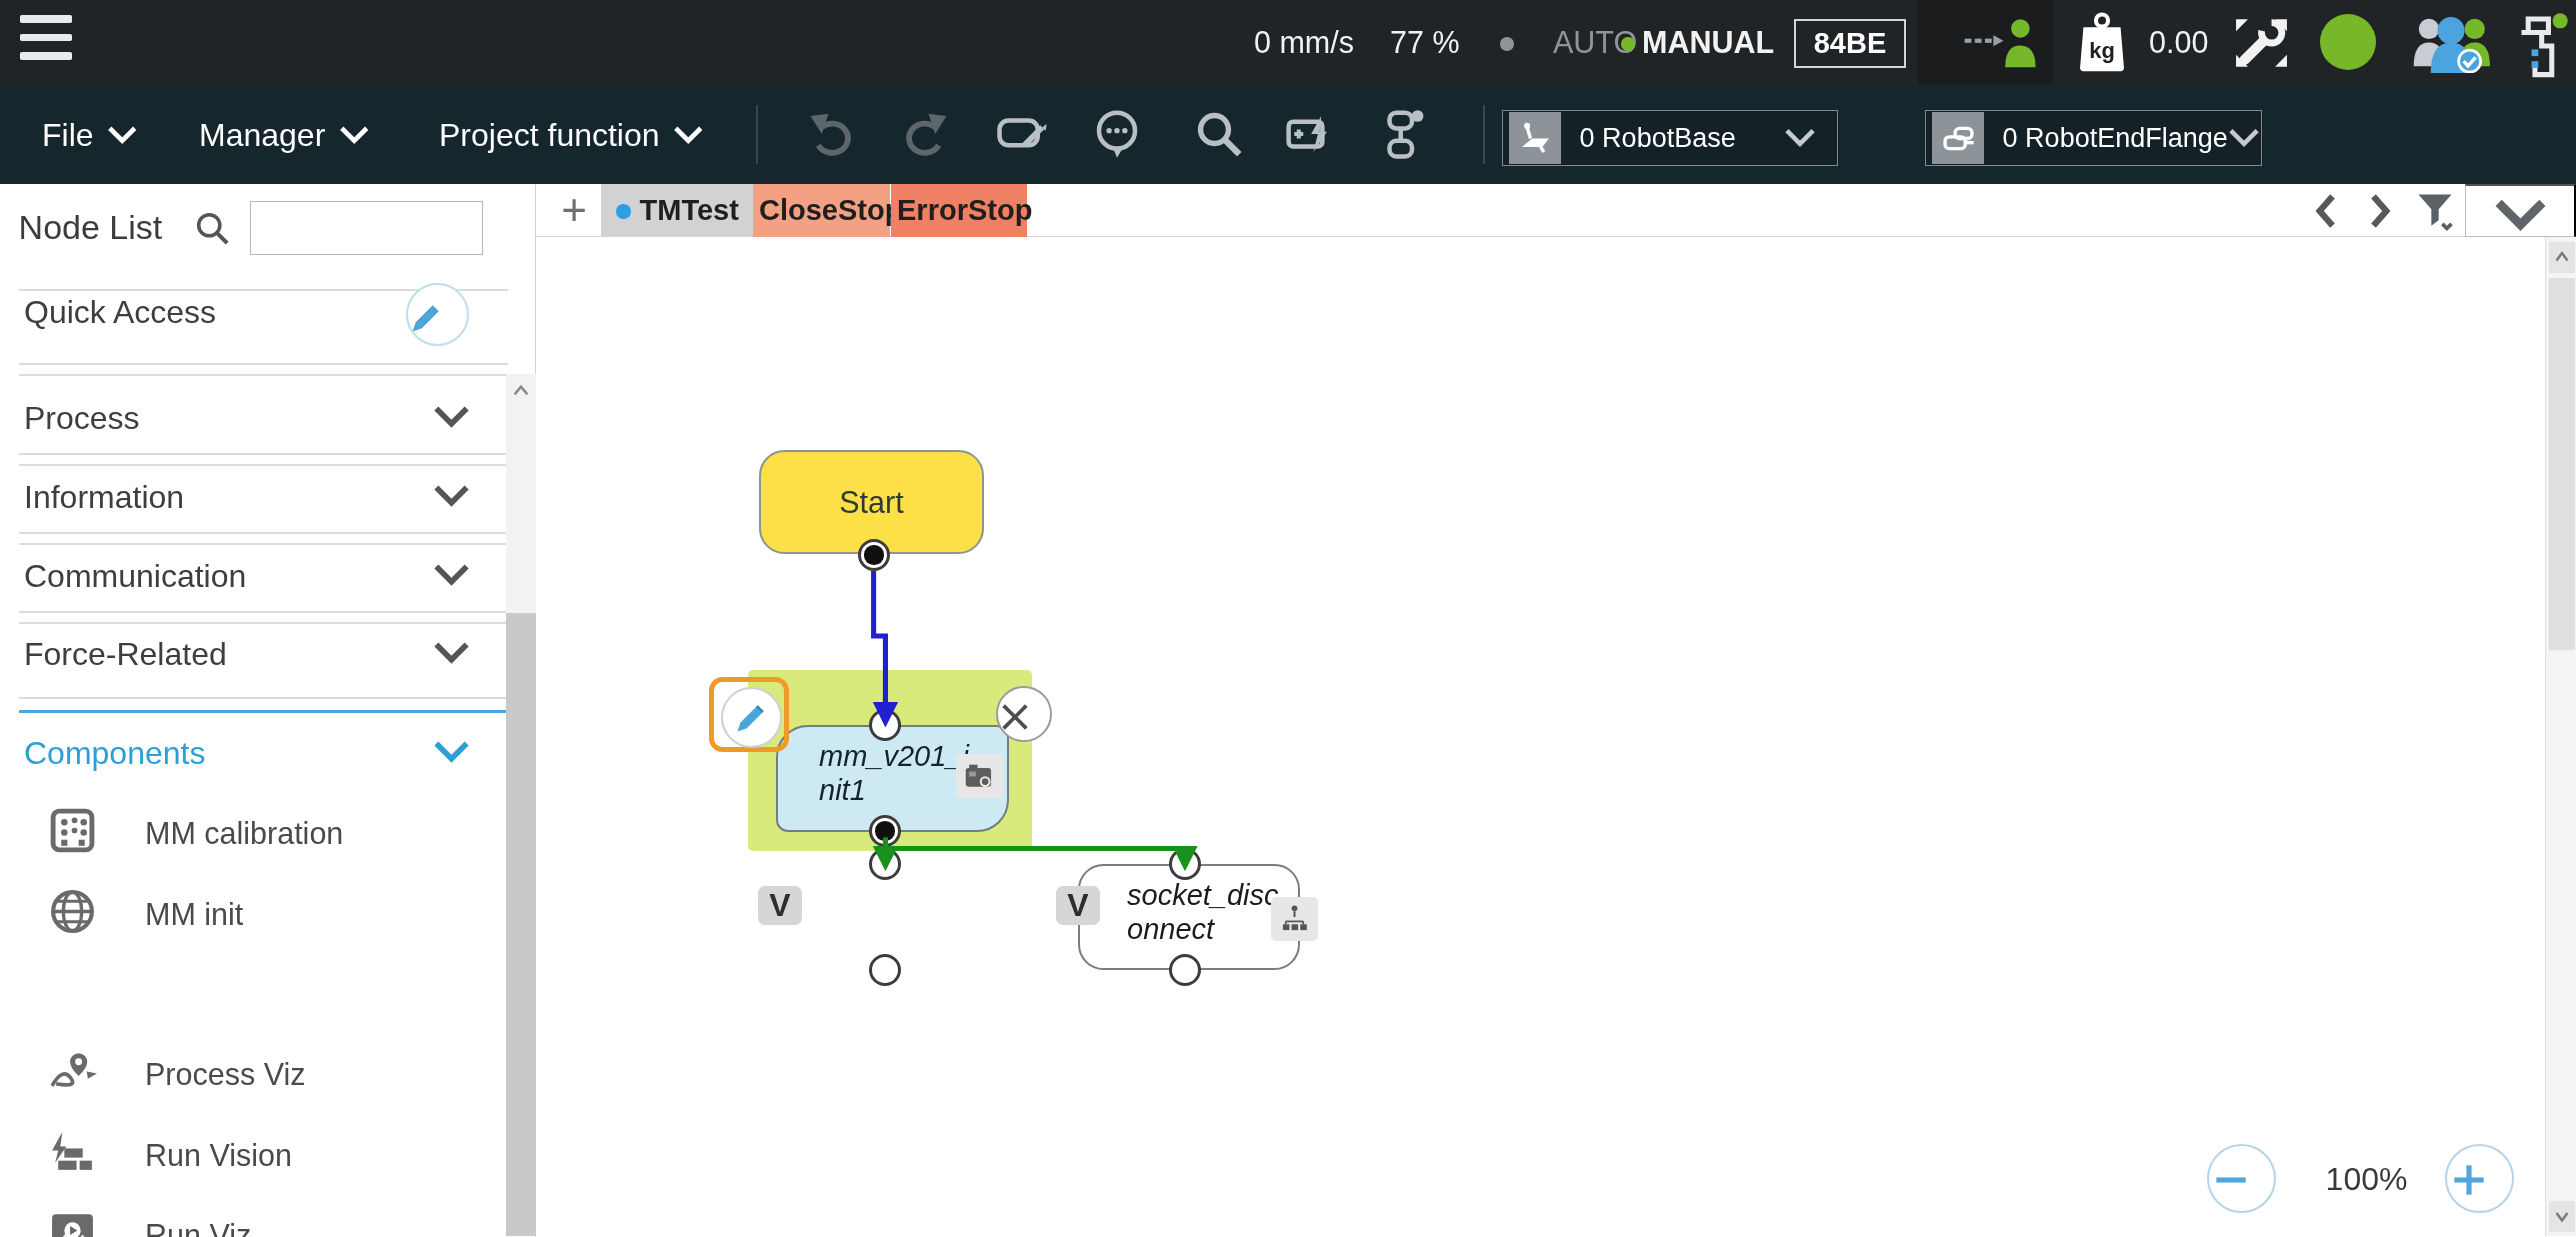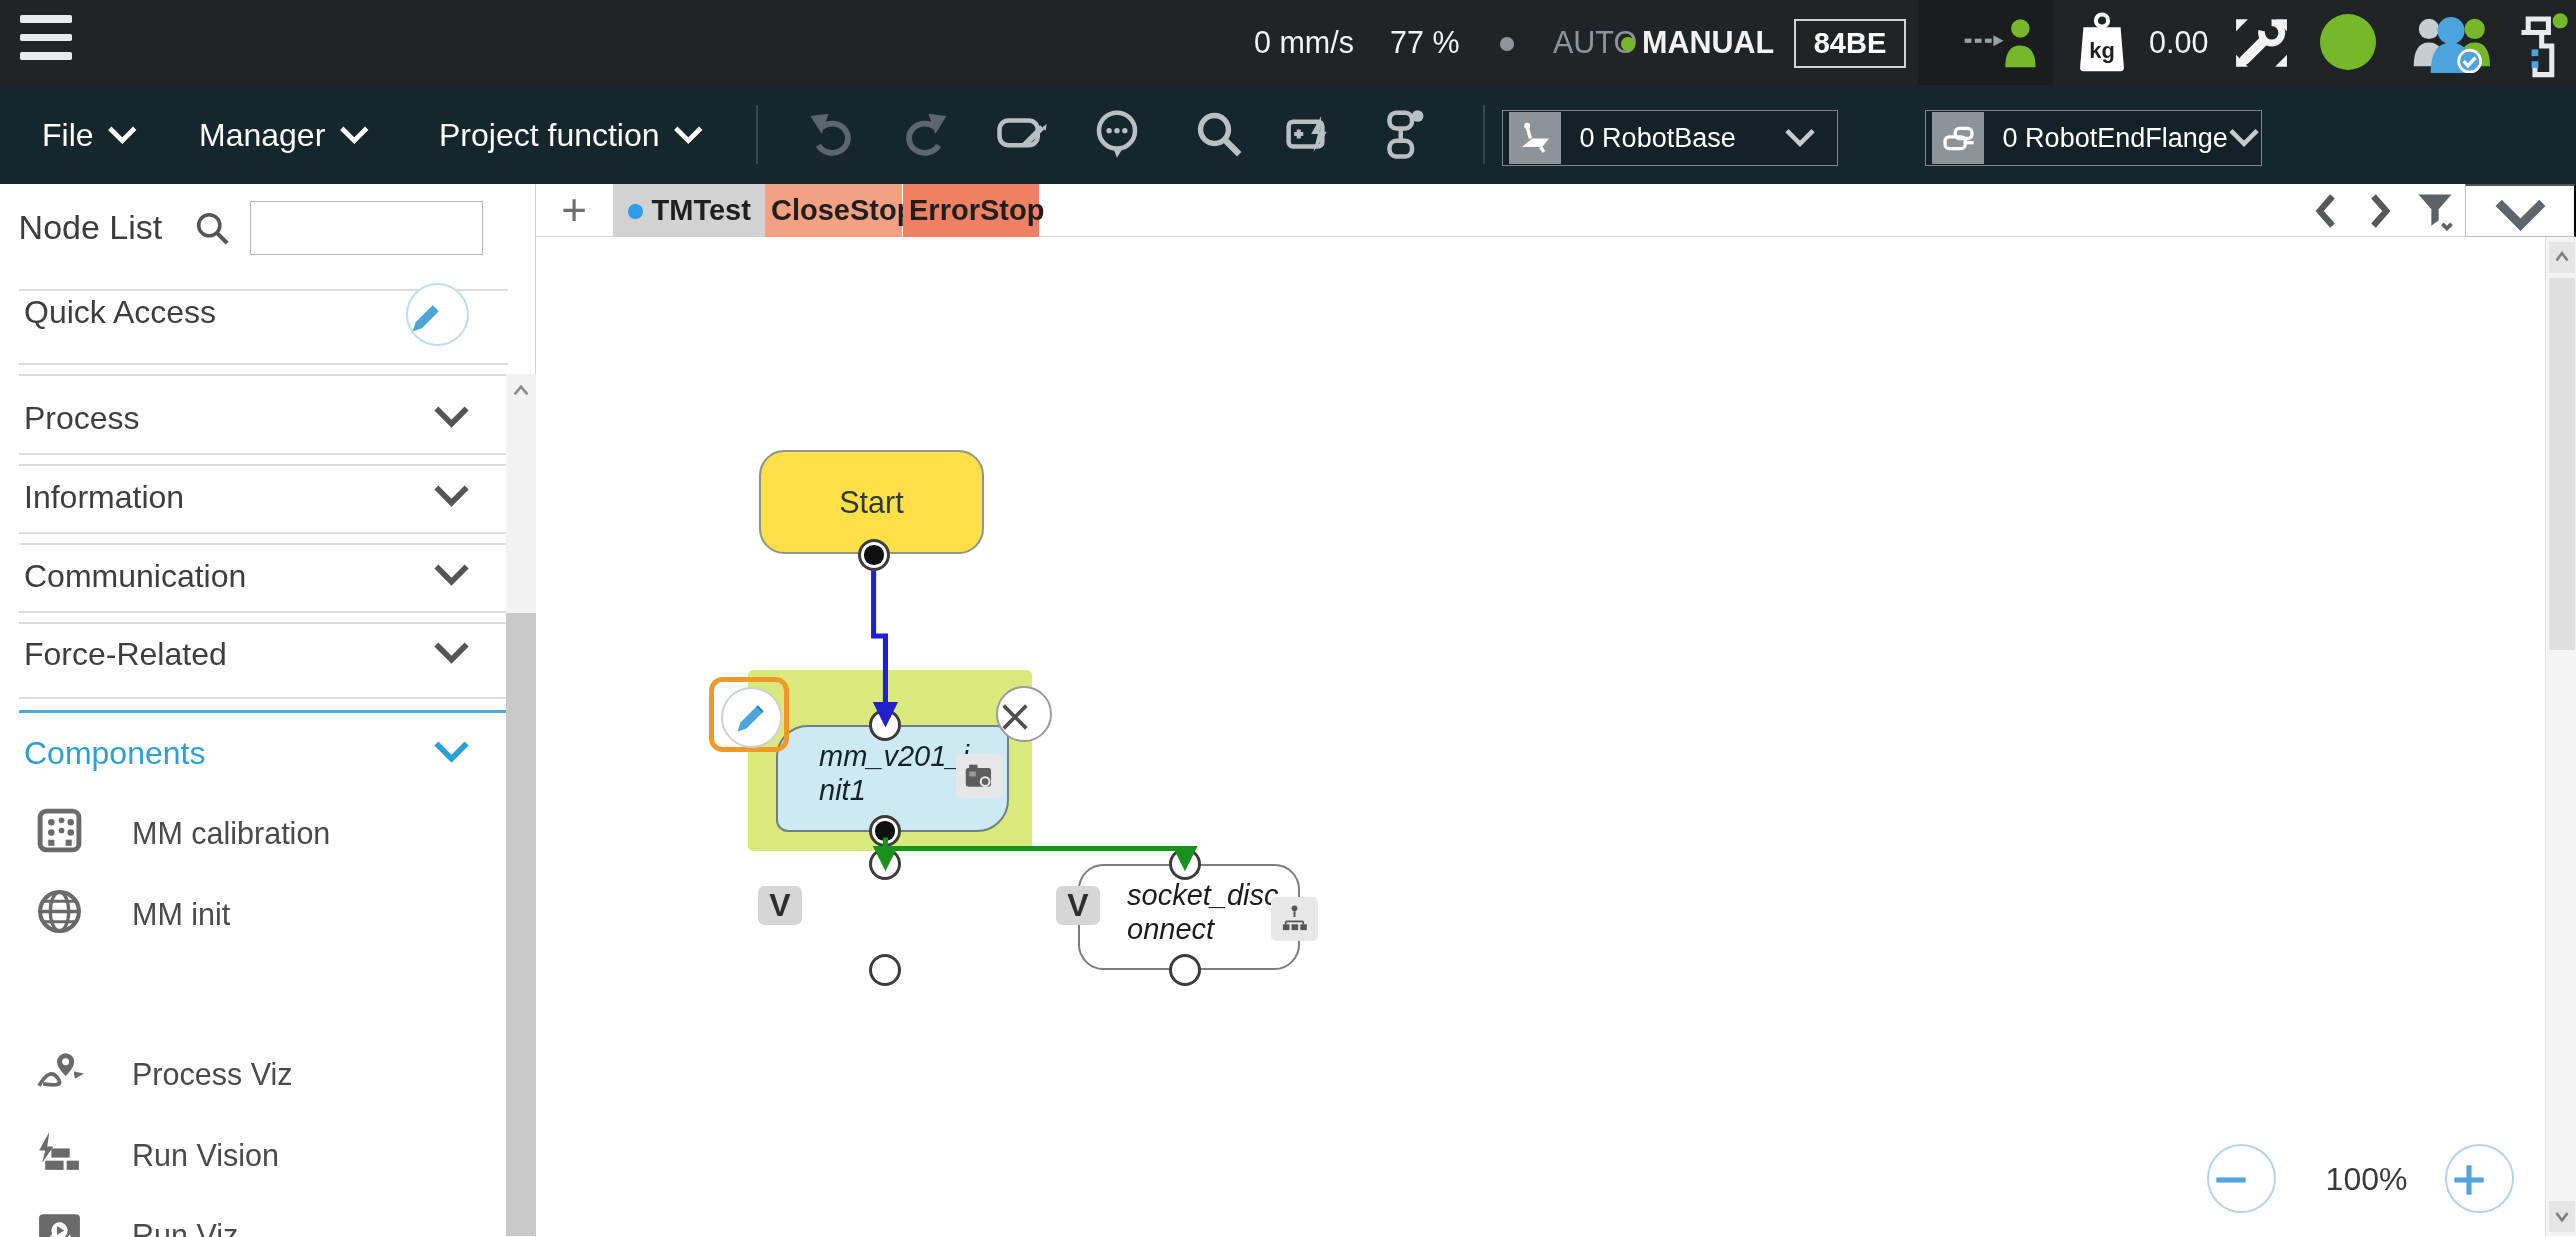--- a/index.html
+++ b/index.html
@@ -29,31 +29,31 @@
   .sb-title{left:18.6px;top:24px;font-size:34px;color:#3c3c3c;}
   .sb-input{left:250px;top:17px;width:233px;height:54px;border:1.7px solid #b5b5b5;font-size:25.4px;padding:0 8.5px;background:#fff;}
   .hline{left:18.6px;width:489px;height:1.7px;background:#dcdcdc;}
   .bluline{left:18.6px;width:489px;height:2.5px;background:#4aa8d8;}
   .sb-row{left:0;width:508px;height:76px;background:none;border:none;text-align:left;cursor:pointer;}
   .sb-row .lbl{position:absolute;left:24px;top:20.3px;font-size:32px;color:#3e3e3e;}
   .sb-row .chev{position:absolute;left:433px;top:25.4px;color:#555;}
   .sb-row.active .lbl{color:#2d9fd8;}
   .sb-row.active .chev{color:#2d9fd8;}
   .qa-pencil{left:406px;top:99px;width:63px;height:63px;border-radius:50%;border:2.5px solid #bfdeed;background:#fff;cursor:pointer;padding:5.1px 0 0 0;}
-  .comp-item{left:1px;width:490px;height:78px;background:none;border:none;text-align:left;cursor:pointer;}
+  .comp-item{left:14px;width:490px;height:78px;background:none;border:none;text-align:left;cursor:pointer;}
   .comp-item .ic{position:absolute;left:34px;top:12px;color:#6a6a6a;}
   .comp-item .lbl{position:absolute;left:131px;top:22px;font-size:30.5px;color:#4a4a4a;}
   .sb-scroll{left:506px;top:190px;width:30px;height:862px;background:#f2f2f2;}
   .sb-thumb{left:0;top:239px;width:30px;height:623px;background:#c9c9c9;cursor:pointer;}
   .sb-up{left:0;top:0;width:30px;height:34px;background:#f2f2f2;color:#8a8a8a;border:none;cursor:pointer;padding:0;}
   
   .canvas{left:536px;top:184px;width:2040px;height:1053px;background:#fff;}
   .tabstrip{left:0;top:0;width:2040px;height:53px;background:#fff;border-bottom:1.7px solid #d8d8d8;}
   .addtab{left:17px;top:1.7px;width:42px;height:49px;background:none;border:none;font-size:44px;color:#6f6f6f;cursor:pointer;line-height:44px;}
-  .tab{top:0;height:53px;border:none;cursor:pointer;font-size:29px;font-weight:bold;color:#1f1f1f;text-align:center;margin-left:12px;}
+  .tab{top:0;height:53px;border:none;cursor:pointer;font-size:29px;font-weight:bold;color:#1f1f1f;text-align:center;}
   .tabdot{left:76px;top:20.3px;width:14.4px;height:14.4px;border-radius:50%;background:#2e9fe6;}
   .tnav{top:5.1px;width:44px;height:44px;background:none;border:none;color:#55595c;cursor:pointer;padding:0;}
   .collapsebox{left:1929px;top:0;width:111px;height:53px;background:#fff;border-left:1.7px solid #bdbdbd;border-bottom:1.7px solid #bdbdbd;cursor:pointer;}
   .cv-scroll{left:2009px;top:53px;width:31px;height:999px;background:#f4f4f4;border-left:0.8px solid #e0e0e0;}
   .cv-btn{left:2.5px;width:26px;height:30.5px;background:#e5e5e5;border:none;color:#7b7b7b;cursor:pointer;padding:0;}
   .cv-thumb{left:2.5px;top:41px;width:26px;height:372px;background:#dfdfdf;}
   
   .node{border:2.5px solid #7d7d7d;background:#fff;cursor:pointer;}
   .highlight{left:212px;top:486px;width:284px;height:181px;background:#d9e97b;border-radius:5.1px;}
   .port{width:32px;height:32px;border-radius:50%;background:#fff;border:3.4px solid #3c3c3c;z-index:4;}

